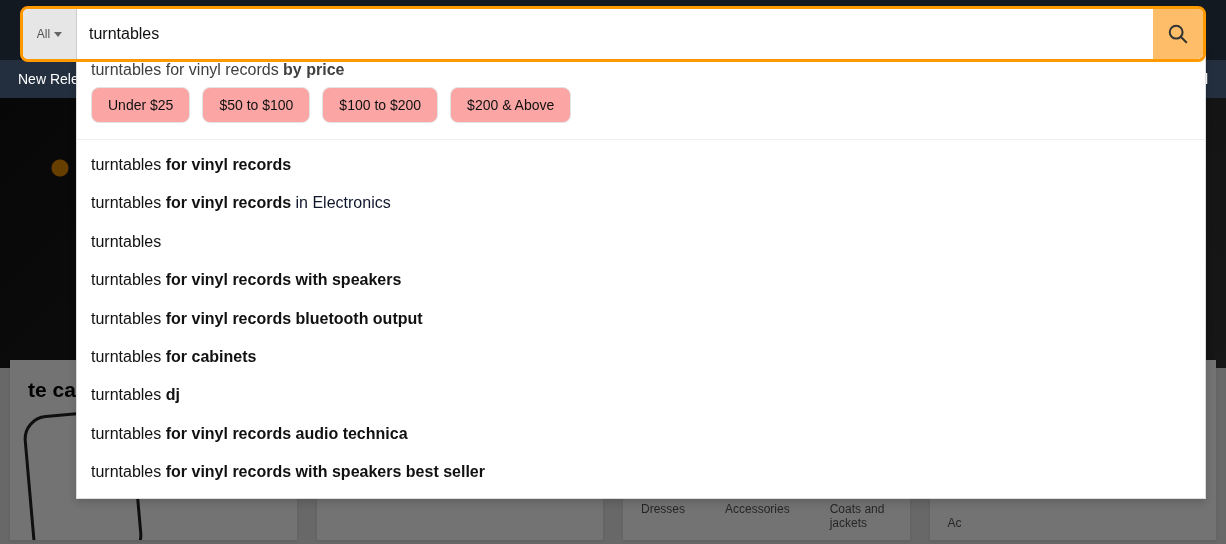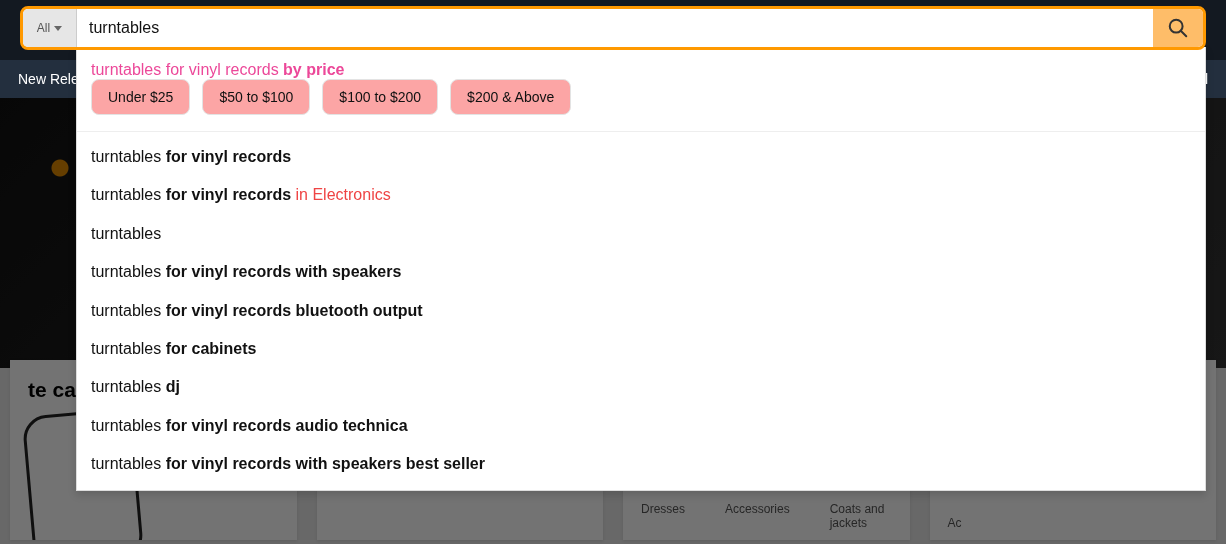--- a/index.html
+++ b/index.html
@@ -73,21 +73,21 @@
   }
   
   .dim {
     position:absolute; top:98px; left:0; right:0; bottom:0;
     background: rgba(0,0,0,0.55);
   }
   
   .search-wrap {
     position: absolute;
     top: 6px; left: 20px; right: 20px;
-    height: 44px;
+    height: 56px;
     display: flex;
     border: 3px solid #ff9900;
     border-radius: 8px;
     overflow: hidden;
     background:#fff;
     z-index: 20;
   }
   .search-cat {
     background: #e6e6e6;
     color: #555;
@@ -124,21 +124,21 @@
     border-top:none;
     z-index:19;
     padding-bottom:6px;
     box-shadow:0 4px 8px rgba(0,0,0,.15);
   }
   .price-block {
     padding: 14px 14px 16px;
     border-bottom:1px solid #eee;
   }
   .price-title {
-    font-size:16px; color:#ec4899; margin-bottom:0;
+    font-size:16px; color:#404040; margin-bottom:8px;
   }
   .price-title .bold { font-weight:700; }
   .price-chips { display:flex; gap:12px; flex-wrap:wrap; }
   .chip {
     background:#fca5a5;
     border:1px solid #e3e3e3;
     border-radius:8px;
     padding:9px 16px;
     font-size:14px;
     color:#111;
@@ -147,21 +147,21 @@
   .sugg-list { padding: 6px 0 0; }
   .sugg {
     padding: 8px 14px;
     font-size:16px;
     color:#111;
     cursor:pointer;
     line-height:1.4;
   }
   .sugg .pref { font-weight:400; }
   .sugg .bold { font-weight:700; }
-  .sugg .dept { color:#ef4444; font-weight:400; }
+  .sugg .dept { color:#0f172a; font-weight:400; }
 </style>
 </head>
 <body>
 
 <div class="topbar"></div>
 
 <div class="secondbar">
   <span class="left-link">New Releases</span>
   <span class="right-link">Sell</span>
 </div>

